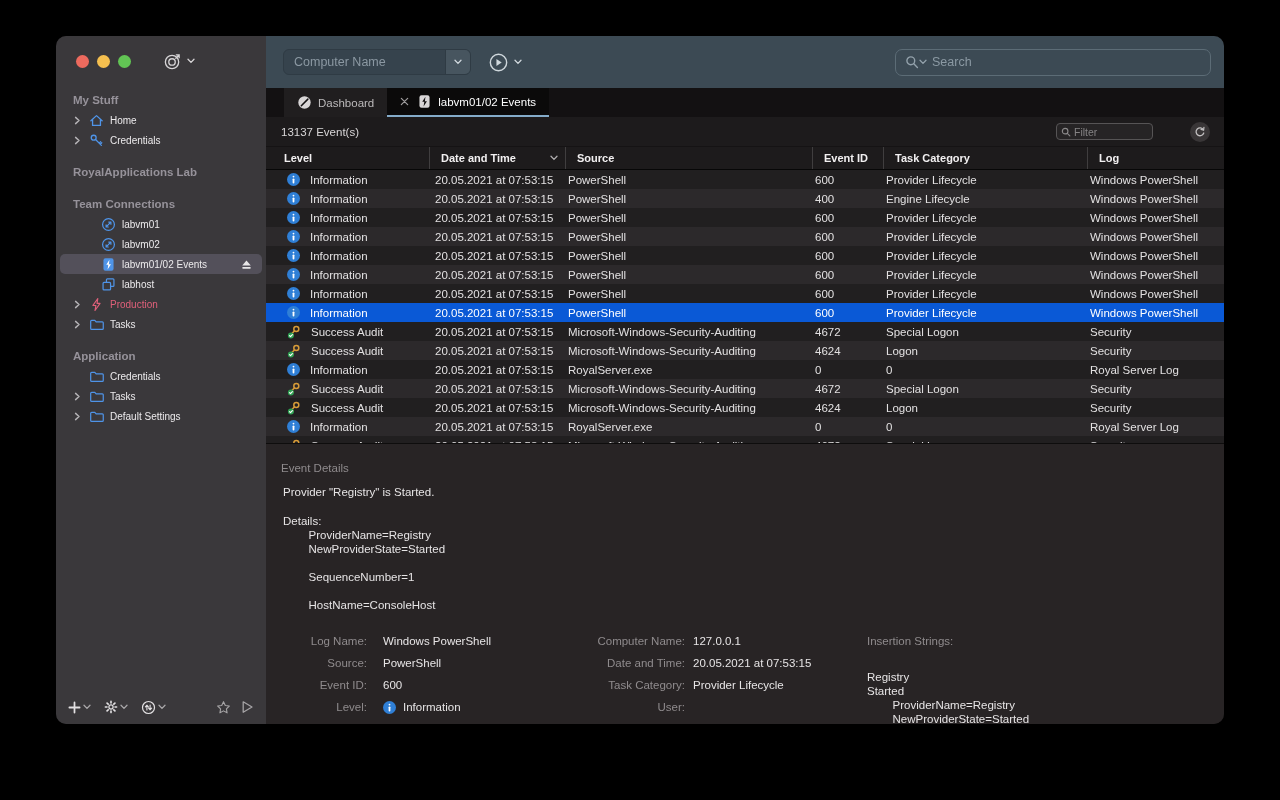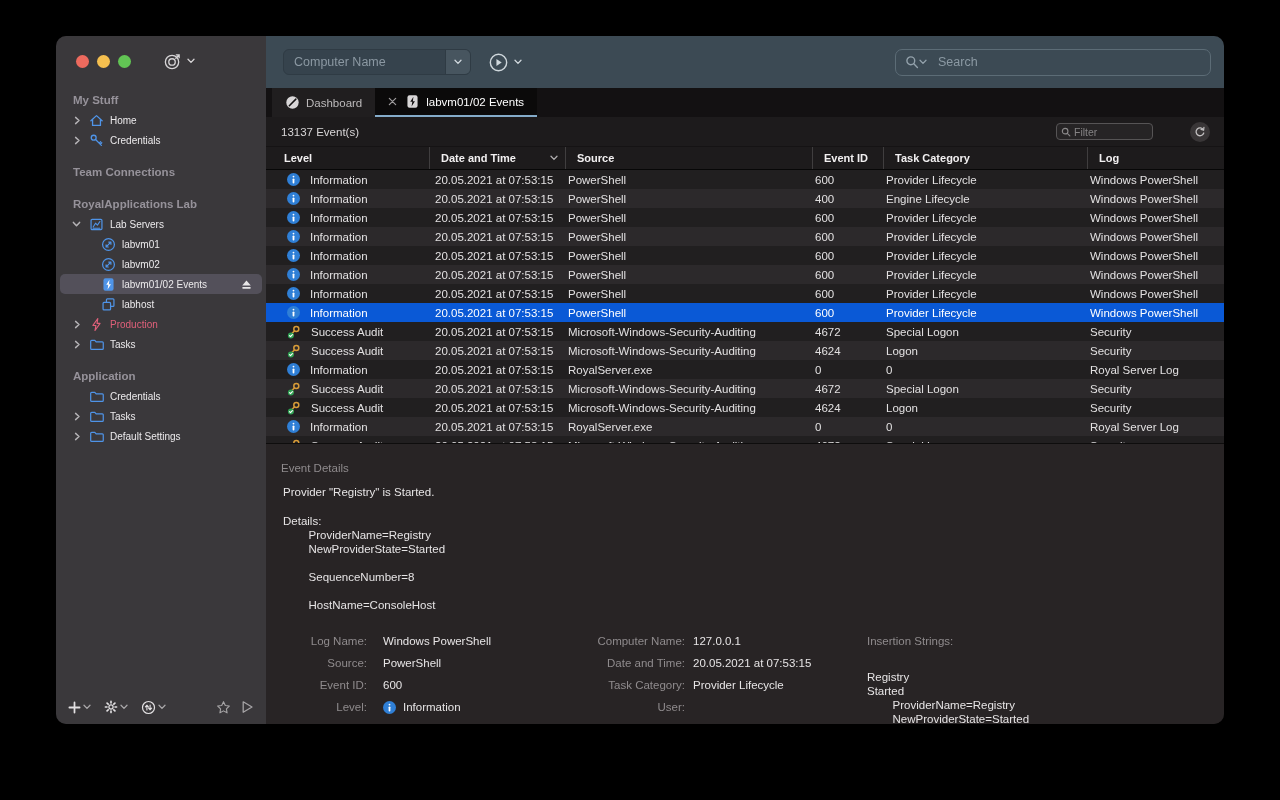--- a/index.html
+++ b/index.html
@@ -39,25 +39,25 @@
   .main { flex:1; display:flex; flex-direction:column; min-width:0; }
   .toolbar { height:52px; background:#3c4a54; display:flex; align-items:center;
     padding:0 13px 0 17px; flex:none; }
   .combo { width:188px; height:26px; background:#36434d; border:1px solid #2f3b44;
     border-radius:6px; display:flex; align-items:center; overflow:hidden; }
   .combo-text { flex:1; padding-left:10px; color:#8b98a2; font-size:12.5px; }
   .combo-caret { width:25px; height:100%; background:#47555f; display:flex; align-items:center;
     justify-content:center; color:#cfd7dc; border-left:1px solid #2f3b44; }
   .play-group { display:flex; align-items:center; gap:6px; margin-left:18px; color:#cfd7dc; }
   .searchbox { margin-left:auto; width:316px; height:27px; border:1px solid #5c6c76;
-    border-radius:7px; display:flex; align-items:center; padding:0 9px; gap:11px; color:#93a1ab; }
+    border-radius:7px; display:flex; align-items:center; padding:0 9px; gap:5px; color:#93a1ab; }
   .searchbox input { flex:1; background:transparent; border:0; outline:0; color:#e4e9ec; font-size:12.5px; }
   .searchbox input::placeholder { color:#8b99a3; }
 
-  .tabbar { height:29px; background:#131112; display:flex; align-items:stretch; padding-left:6px; flex:none; }
+  .tabbar { height:29px; background:#131112; display:flex; align-items:stretch; padding-left:18px; flex:none; }
   .tab { display:flex; align-items:center; gap:6px; padding:0 13px; font-size:11.5px; }
   .tab.inactive { background:#201e1f; color:#bcbabb; }
   .tab.active { background:#0b0a0a; color:#fff; border-bottom:2px solid #84abc9; }
   .tab .tclose { color:#9a9899; display:inline-flex; margin-right:2px; }
 
   .eventsbar { height:29px; background:#1d1b1c; display:flex; align-items:center;
     padding:0 14px 0 15px; flex:none; }
   .count { color:#d8d6d7; font-size:11.5px; }
   .filterbox { margin-left:auto; width:97px; height:17px; border:1px solid #565455;
     border-radius:4px; background:#262425; display:flex; align-items:center; padding:0 4px; gap:3px; color:#8a8889; }
@@ -148,36 +148,22 @@
           <span class="sn-icon">
             <svg width="15" height="15" viewBox="0 0 16 16">
               <g stroke="currentColor" stroke-width="1.4" fill="none" stroke-linecap="round">
                 <circle cx="5" cy="5" r="2.6"></circle>
                 <path d="M7 7 L13.2 13.2 M10.8 10.8 L12.4 9.2 M12 12 L13.6 10.4"></path>
               </g>
             </svg>
           </span>
           <span class="sn-label">Credentials</span>
         </div>
+        <div class="sec-title">RoyalApplications Lab</div>
         <div class="sec-title">Team Connections</div>
-        <div class="sec-title">RoyalApplications Lab</div>
-        <div class="sn-item">
-          <span class="sn-chev">
-            <svg width="9" height="8" viewBox="0 0 9 8">
-              <path d="M1.4 2.4 L4.5 5.8 L7.6 2.4" stroke="currentColor" stroke-width="1.5" fill="none" stroke-linecap="round" stroke-linejoin="round"></path>
-            </svg>
-          </span>
-          <span class="sn-icon">
-            <svg width="15" height="15" viewBox="0 0 16 16">
-              <rect x="2.2" y="2.6" width="11.6" height="10.8" rx="1.2" stroke="currentColor" stroke-width="1.3" fill="none"></rect>
-              <path d="M4.4 10.6 L7 6.6 L9 8.6 L11.6 4.8 M4.4 12 h7.2" stroke="currentColor" stroke-width="1.2" fill="none" stroke-linecap="round" stroke-linejoin="round"></path>
-            </svg>
-          </span>
-          <span class="sn-label">Lab Servers</span>
-        </div>
         <div class="sn-item child">
           <span class="sn-chev"></span>
           <span class="sn-icon">
             <svg width="15" height="15" viewBox="0 0 16 16">
               <circle cx="8" cy="8" r="6.3" stroke="currentColor" stroke-width="1.3" fill="none"></circle>
               <path d="M5.4 10.6 L9.4 6.6 M5.4 10.6 v-2.4 M5.4 10.6 h2.4 M10.6 5.4 L6.6 9.4 M10.6 5.4 v2.4 M10.6 5.4 h-2.4" stroke="currentColor" stroke-width="1.2" fill="none" stroke-linecap="round"></path>
             </svg>
           </span>
           <span class="sn-label">labvm01</span>
         </div>
@@ -723,21 +709,21 @@
         </div>
       </div>
 
     <div class="details">
       <div class="d-header">Event Details</div>
       <div class="d-msg">Provider "Registry" is Started.</div>
       <div class="d-block">Details:
         ProviderName=Registry
         NewProviderState=Started
 
-        SequenceNumber=8
+        SequenceNumber=1
 
         HostName=ConsoleHost</div>
       <div class="d-col d-col1" id="dcol1">
           <div class="d-row">
             <span class="d-label">Log Name:</span>
             <span class="d-value">
               <span>Windows PowerShell</span>
             </span>
           </div>
           <div class="d-row">

